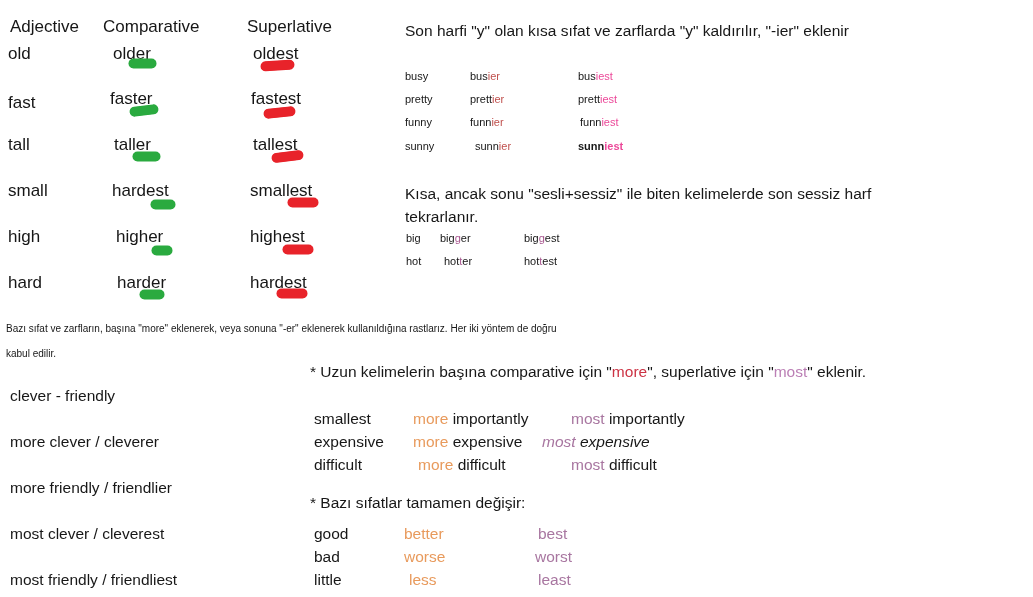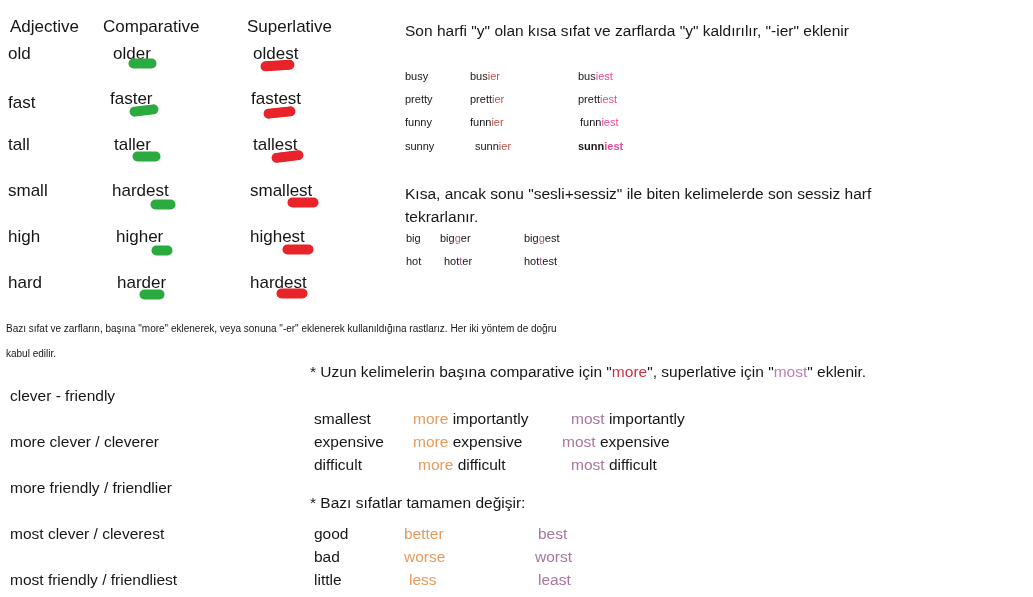--- a/index.html
+++ b/index.html
@@ -158,21 +158,21 @@
 
 <div>
   <div>
     <span class="abs br" style="left:314px;top:410px;">smallest</span>
     <span class="abs br" style="left:413px;top:410px;"><span class="c-more">more</span> <span>importantly</span></span>
     <span class="abs br" style="left:571px;top:410px;"><span class="c-most">most</span> <span>importantly</span></span>
   </div>
   <div>
     <span class="abs br" style="left:314px;top:433px;">expensive</span>
     <span class="abs br" style="left:413px;top:433px;"><span class="c-more">more</span> <span>expensive</span></span>
-    <span class="abs br" style="left:562px;top:433px;"><span class="c-most">most</span> <span>expensive</span></span>
+    <span class="abs br" style="left:542px;top:433px;font-style:italic;"><span class="c-most">most</span> <span>expensive</span></span>
   </div>
   <div>
     <span class="abs br" style="left:314px;top:456px;">difficult</span>
     <span class="abs br" style="left:418px;top:456px;"><span class="c-more">more</span> <span>difficult</span></span>
     <span class="abs br" style="left:571px;top:456px;"><span class="c-most">most</span> <span>difficult</span></span>
   </div>
 </div>
 
 <div>
   <div class="abs br" style="left:310px;top:494px;">* Bazı sıfatlar tamamen değişir:</div>

